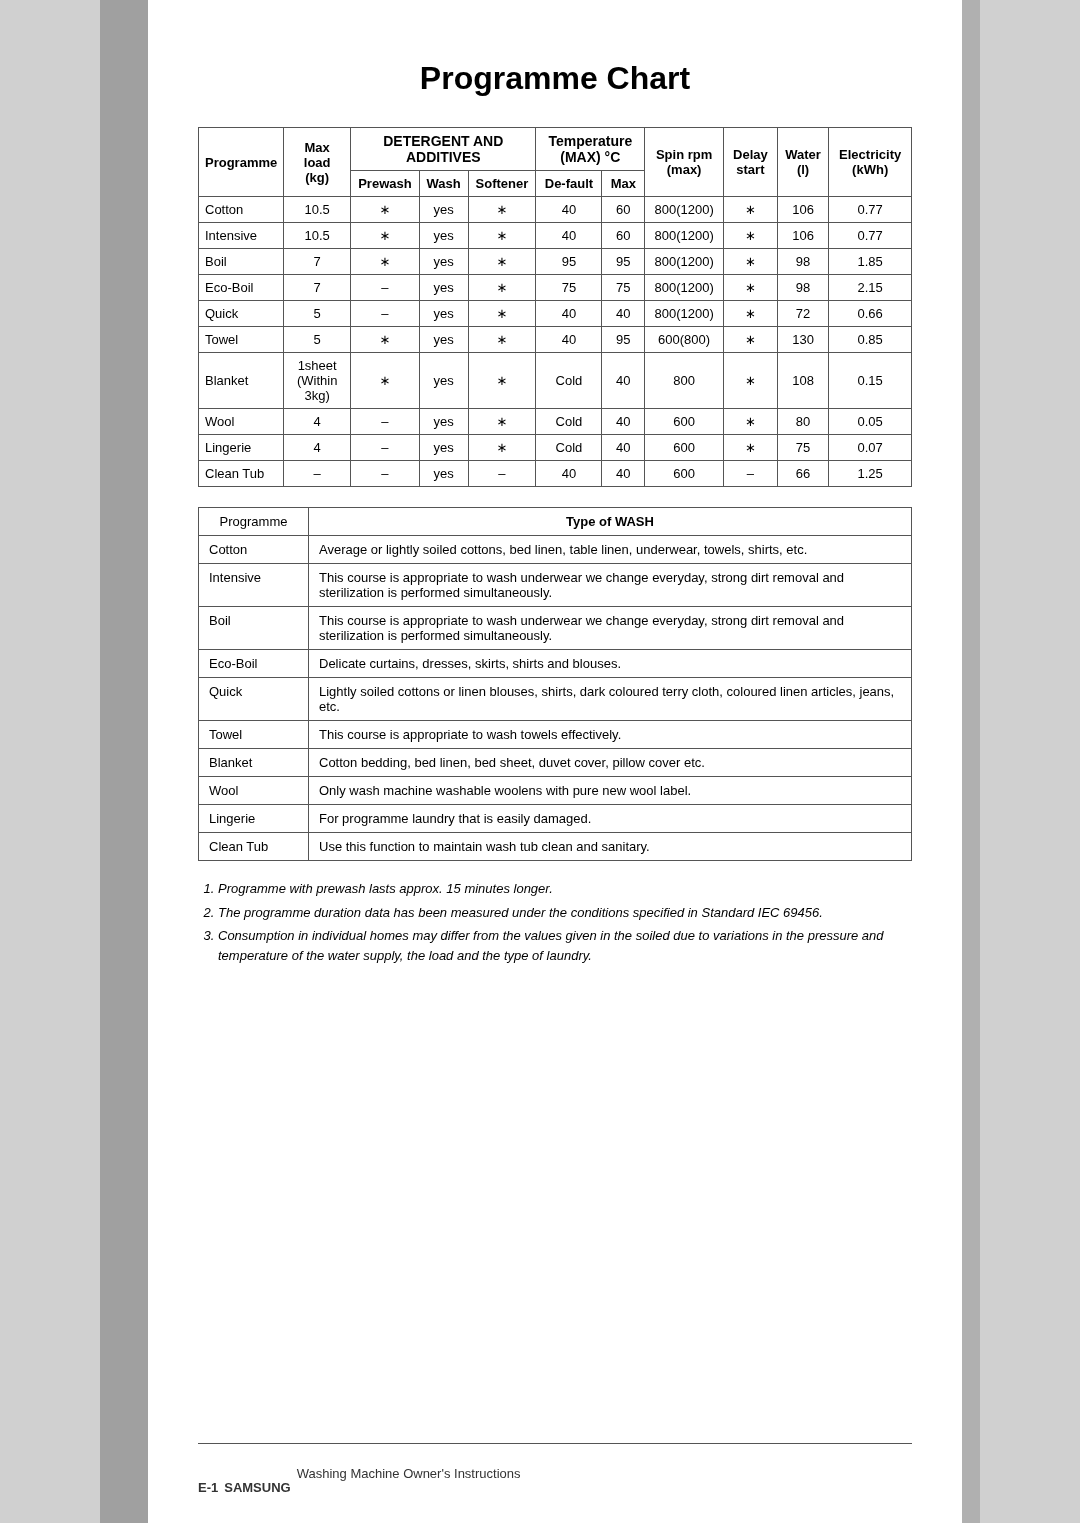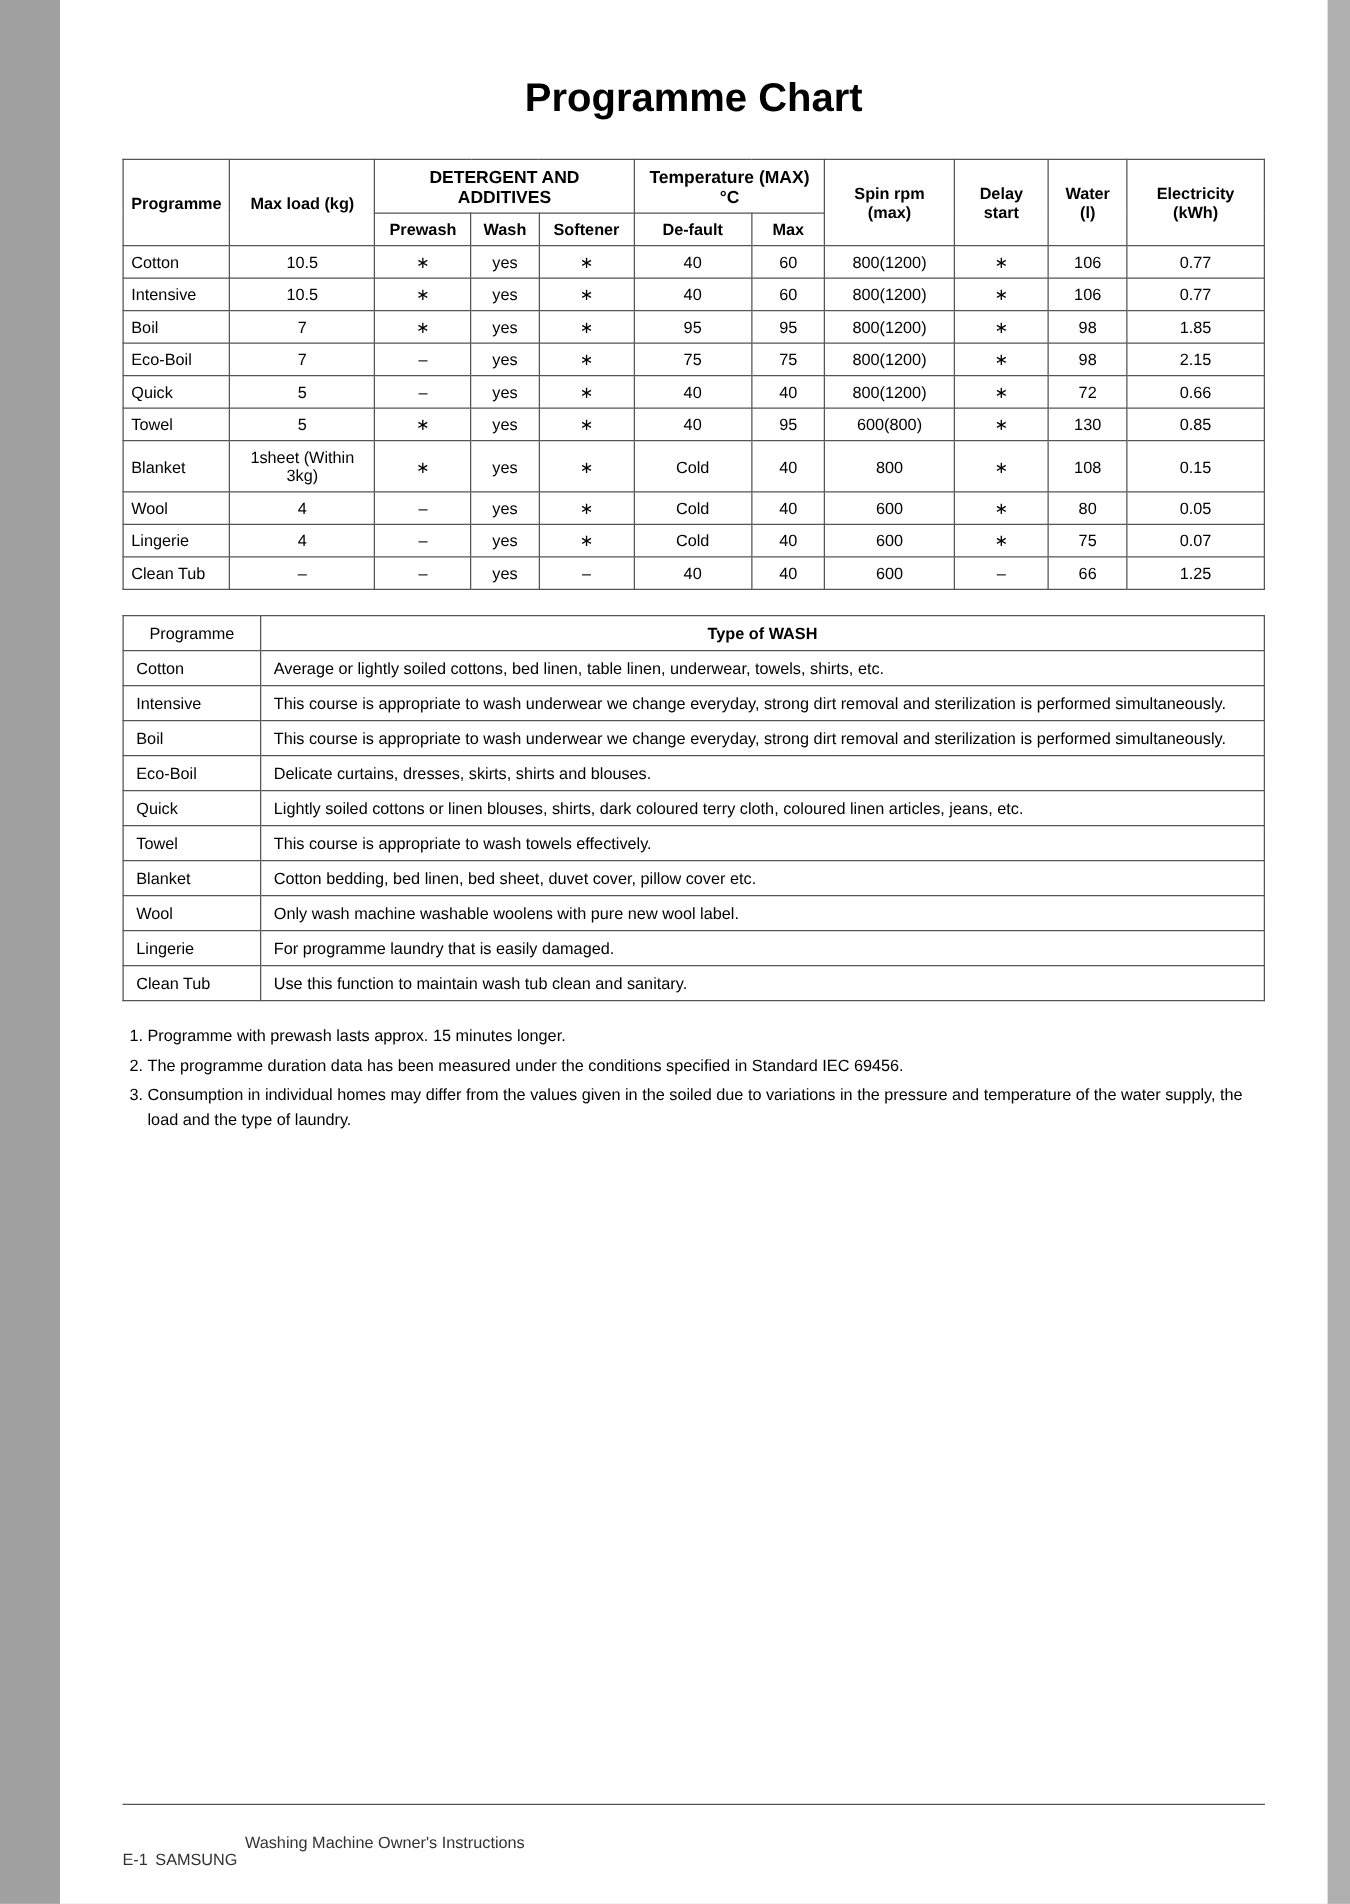--- a/index.html
+++ b/index.html
@@ -6,21 +6,21 @@
     body {
       font-family: Arial, sans-serif;
       background: #d0d0d0;
       display: flex;
       justify-content: center;
       align-items: flex-start;
       min-height: 1523px;
       padding: 0;
     }
     .page-wrapper {
-      width: 1080px;
+      width: 880px;
       min-height: 1523px;
       background: #d0d0d0;
       position: relative;
       display: flex;
       justify-content: center;
     }
     .left-bar {
       position: absolute;
       left: 0;
       top: 0;
@@ -107,41 +107,42 @@
       width: 110px;
       font-weight: normal;
     }
     .notes {
       font-size: 13px;
       line-height: 1.5;
       margin-bottom: 10px;
     }
     .notes ol {
       padding-left: 20px;
+      font-style: italic;
     }
     .notes ol li {
       margin-bottom: 4px;
     }
     .footer {
       position: absolute;
       bottom: 28px;
       left: 50px;
       right: 50px;
       border-top: 1px solid #555;
       padding-top: 8px;
       font-size: 13px;
       color: #333;
     }
     .footer-content {
       display: flex;
       align-items: center;
       gap: 6px;
     }
     .footer-brand {
-      font-weight: normal;
+      font-weight: bold;
       margin-top: 28px;
     }
   </style>
 </head>
 <body>
 
 <div class="page-wrapper">
   <div class="left-bar"></div>
   <div class="right-bar"></div>
   <div class="content-area">

